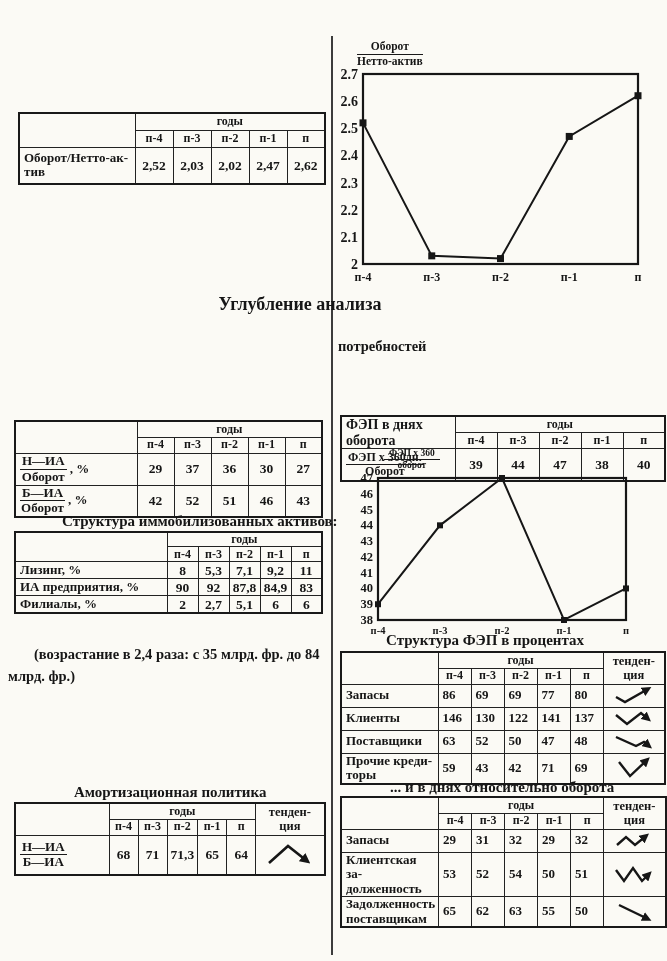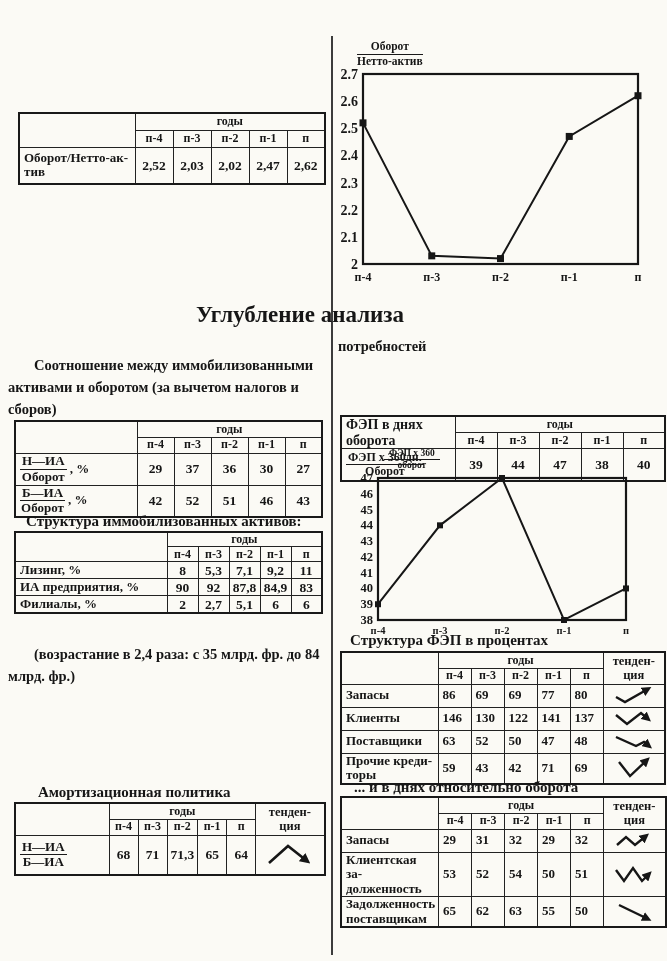--- a/index.html
+++ b/index.html
@@ -6,23 +6,23 @@
   .page{
     position:relative;width:667px;height:961px;
     background:#fbfaf5;color:#161616;
     font-family:"Liberation Serif",serif;
     overflow:hidden;
   }
   .abs{position:absolute;}
   .divider{position:absolute;left:331px;top:36px;width:1.5px;height:919px;background:#3c3c3c;}
 
   
-  .h-center{left:0;top:294px;width:600px;text-align:center;font-size:23px;font-weight:700;margin-top:8px;}
+  .h-center{left:0;top:294px;width:600px;text-align:center;font-size:18px;font-weight:700;}
   .para{font-size:14.5px;font-weight:700;line-height:22px;}
-  .subhead{font-size:15px;font-weight:700;}
+  .subhead{font-size:15px;font-weight:700;margin-left:36px;}
   .indent1{padding-left:26px;}
   .indent2{padding-left:18px;}
 
   
   table{border-collapse:collapse;table-layout:fixed;border:2.5px solid #191919;background:transparent;}
   td{border:1.3px solid #222;padding:0 3px;font-weight:700;text-align:center;vertical-align:middle;font-size:13.5px;line-height:1.12;}
   td.yrs{font-size:12px;}
   td.yr{font-size:12px;}
   td.lbl{text-align:left;padding-left:4px;font-size:13px;}
   td.trendhead{font-size:12.5px;line-height:1.15;}
@@ -112,25 +112,20 @@
         <rect x="26.5" y="53.35714285714289" width="7" height="7" fill="#161616"></rect>
         <rect x="95.25" y="186.35714285714292" width="7" height="7" fill="#161616"></rect>
         <rect x="164" y="189.07142857142856" width="7" height="7" fill="#161616"></rect>
         <rect x="232.75" y="66.92857142857142" width="7" height="7" fill="#161616"></rect>
         <rect x="301.5" y="26.214285714285722" width="7" height="7" fill="#161616"></rect>
       </svg>
   </div>
 
   <div class="abs h-center">Углубление анализа</div>
 
-  <div class="abs para" style="left:8px;top:354px;width:326px;">
-    <div class="indent1">Соотношение между иммобилизованными</div>
-    <div>активами и оборотом (за вычетом налогов и</div>
-    <div>сборов)</div>
-  </div>
 
   <table class="abs" style="left:14px;top:420px;">
     <colgroup>
         <col style="width:122px">
         <col style="width:37px">
         <col style="width:37px">
         <col style="width:37px">
         <col style="width:37px">
         <col style="width:37px">
       </colgroup>

